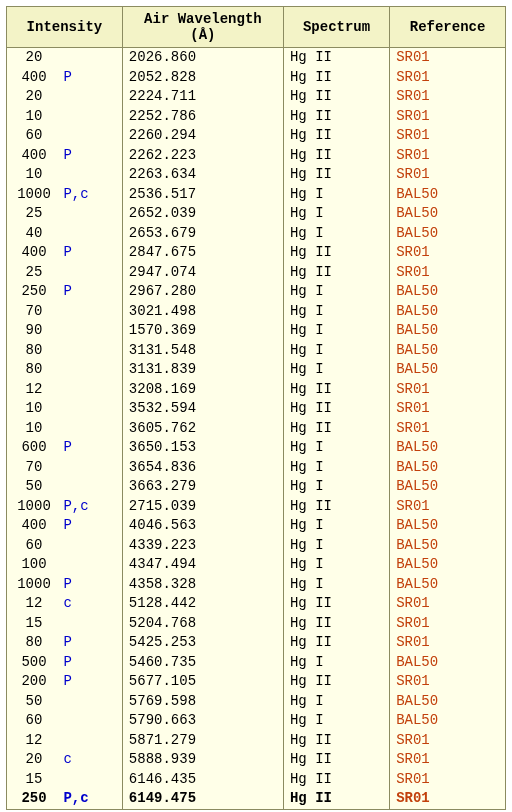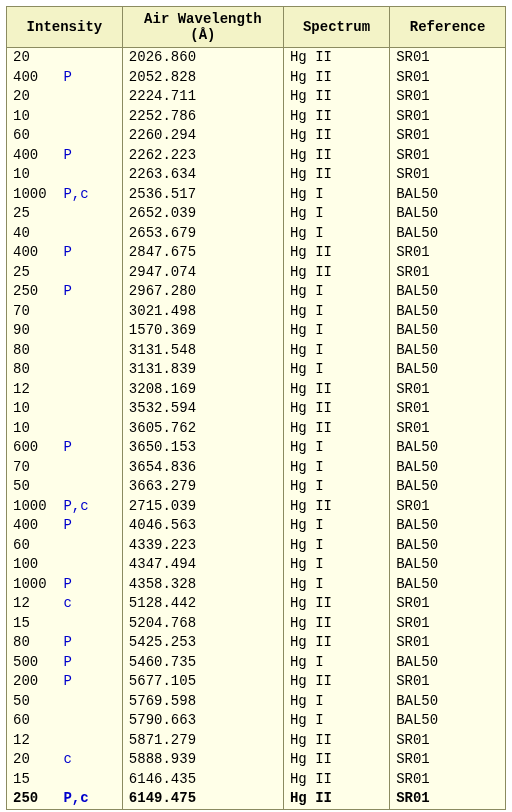--- a/index.html
+++ b/index.html
@@ -37,25 +37,25 @@
   }
   tr:last-child td {
     border-bottom: 1px solid #8b8b60;
     font-weight: bold;
   }
   .col-intensity { width: 110px; }
   .col-wave      { width: 165px; }
   .col-spec      { width: 100px; }
   .col-ref       { width: 110px; }
   .int-cell  { text-align: left; }
-  .int-num   { display: inline-block; width: 5ch; text-align: left; }
+  .int-num   { display: inline-block; width: 5ch; text-align: center; }
   .int-flag  { color: #0000cc; }
   .wave-cell { }
   .spec-cell { }
-  .ref-cell a { color: #000000; text-decoration: none; }
+  .ref-cell a { color: #c2410c; text-decoration: none; }
 </style>
 </head>
 <body>
 
 <table>
   <thead>
     <tr>
       <th class="col-intensity">Intensity</th>
       <th class="col-wave">Air
 Wavelength (Å)</th>

